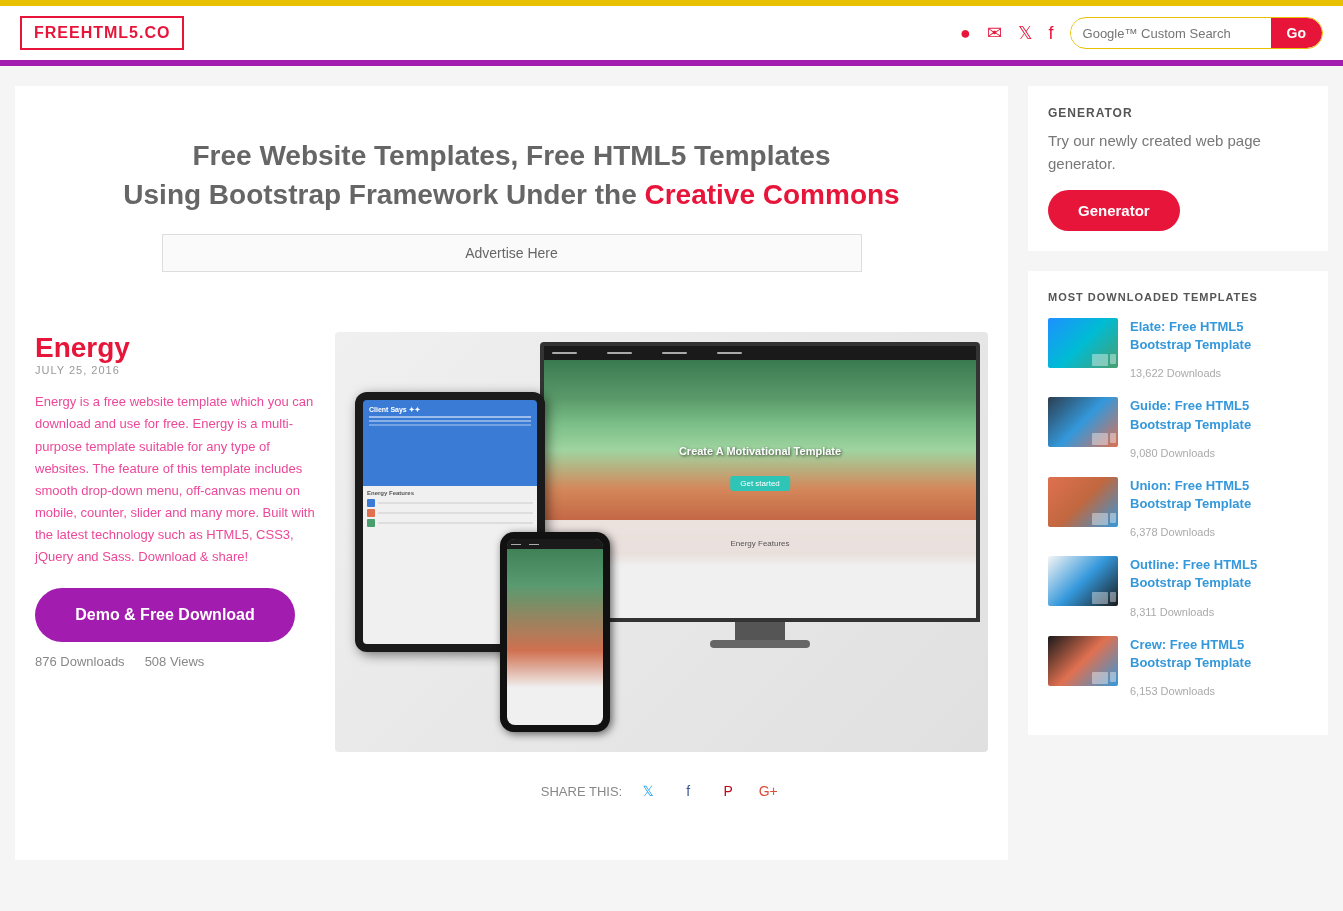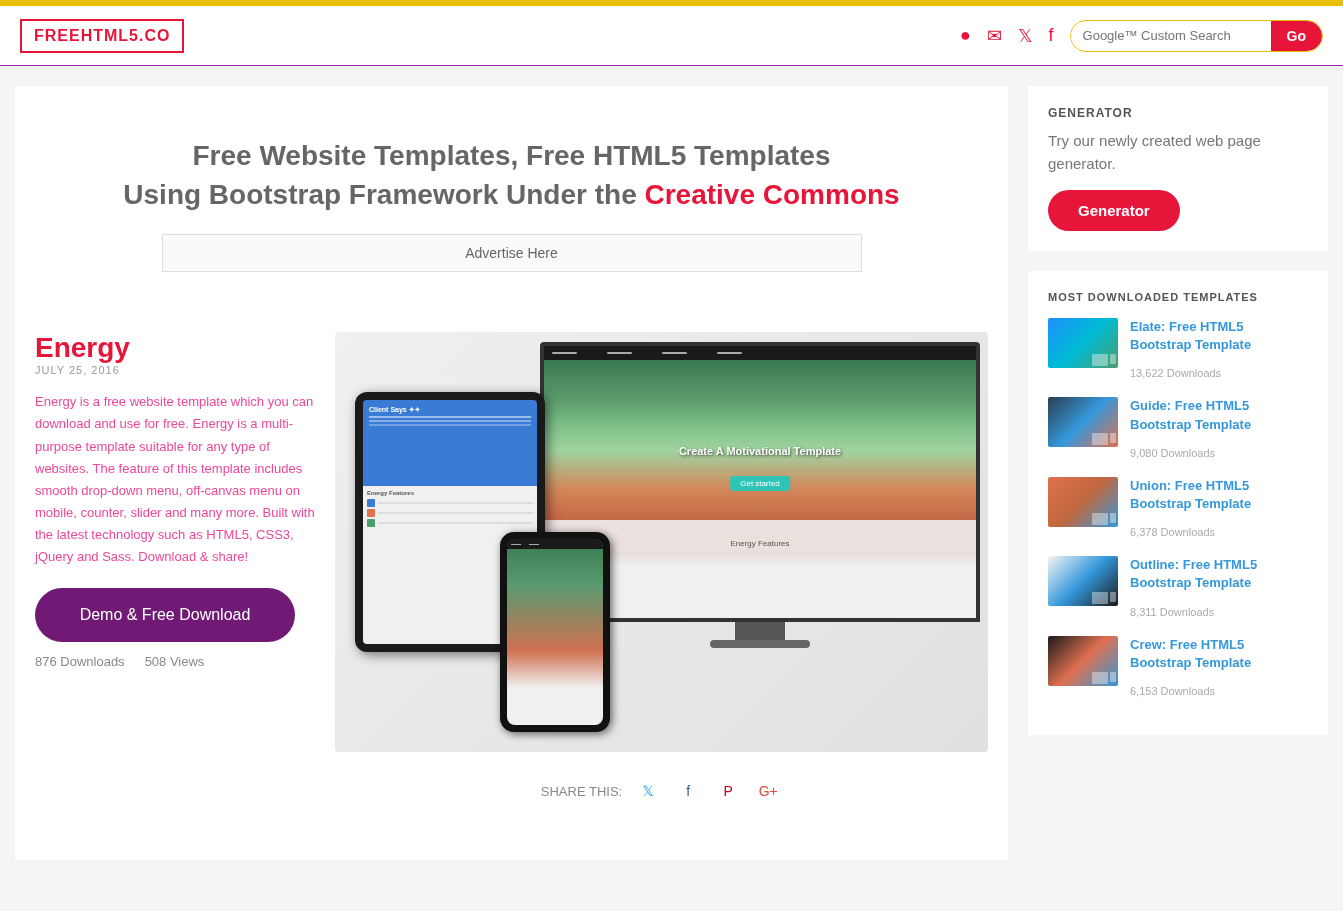--- a/index.html
+++ b/index.html
@@ -1,21 +1,21 @@
 <!DOCTYPE html>
 <html><head>
   <meta charset="utf-8">
   <style>
     * { box-sizing: border-box; margin: 0; padding: 0; }
     body { font-family: Arial, sans-serif; background: #f5f5f5; color: #555; }
 
     
     #header {
       background: #fff;
-      border-bottom: 1px solid #a21caf;
+      border-bottom: 6px solid #a21caf;
       padding: 24px 20px;
       display: flex;
       align-items: center;
       justify-content: space-between;
       height: 60px;
     }
     #logo-box {
       border: 2px solid #e8153a;
       padding: 6px 12px;
     }
@@ -133,28 +133,28 @@
       letter-spacing: 1px;
       margin-bottom: 15px;
     }
     #article-desc {
       font-size: 13px;
       color: #ec4899;
       line-height: 1.7;
       margin-bottom: 20px;
     }
     #demo-btn {
-      background: #701a75;
+      background: #a21caf;
       color: #fff;
       border: none;
       padding: 18px 30px;
       border-radius: 30px;
       font-size: 16px;
       cursor: pointer;
-      font-weight: normal;
+      font-weight: bold;
       display: block;
       width: 100%;
       max-width: 260px;
     }
     #article-stats {
       margin-top: 12px;
       font-size: 13px;
       color: #888;
       display: flex;
       gap: 20px;

